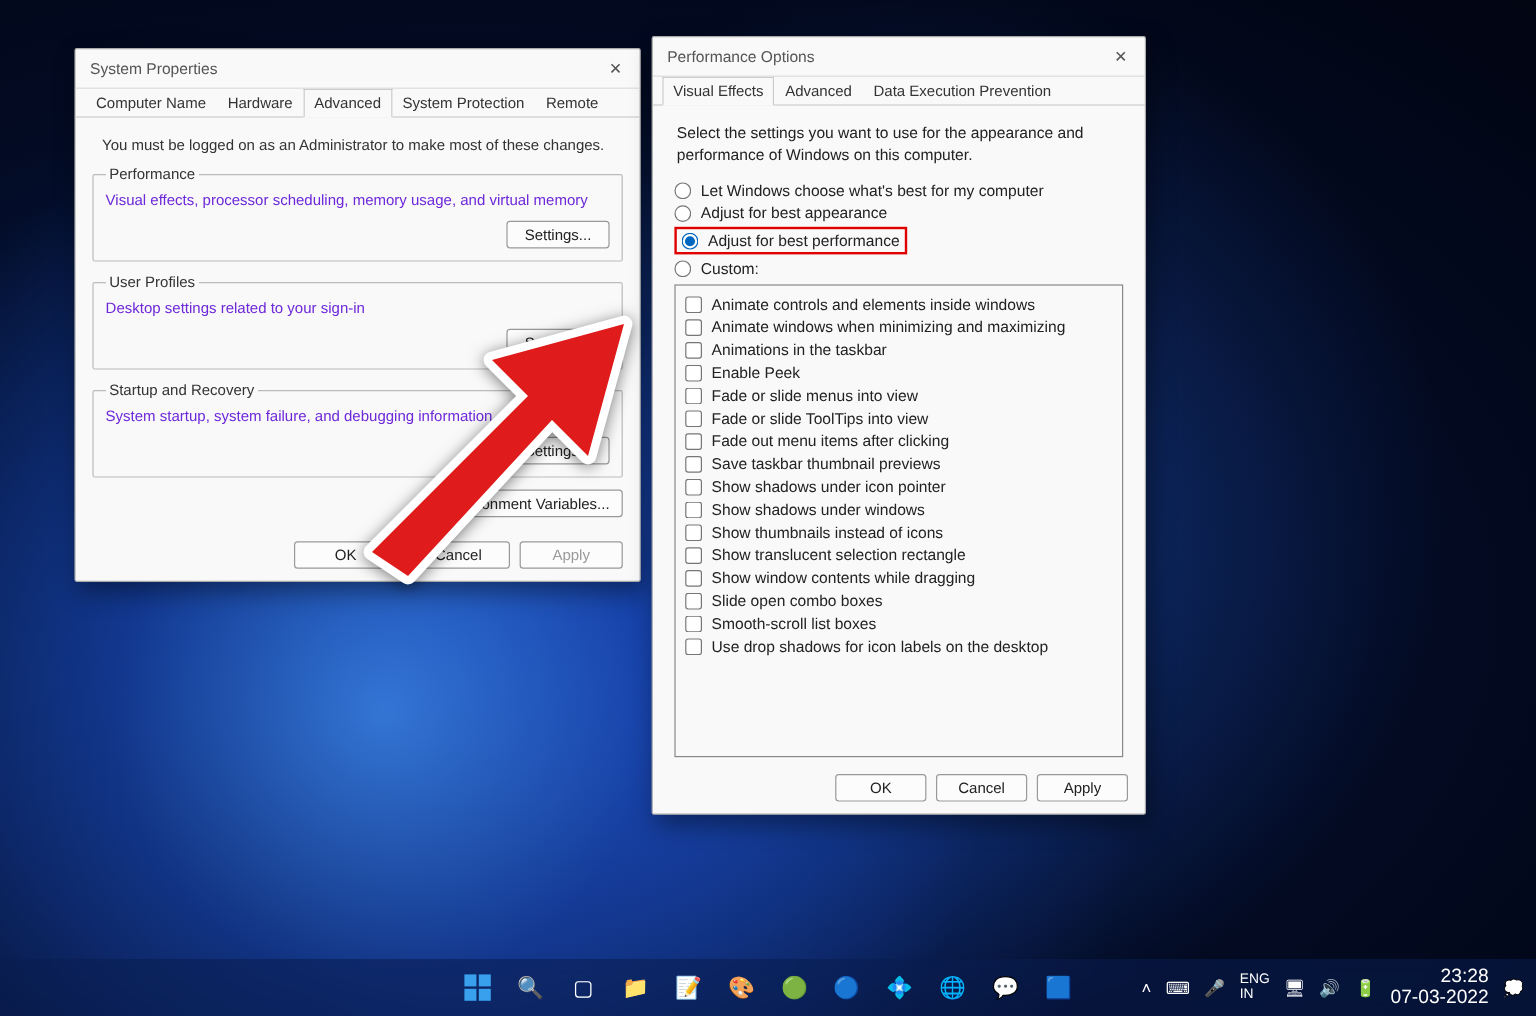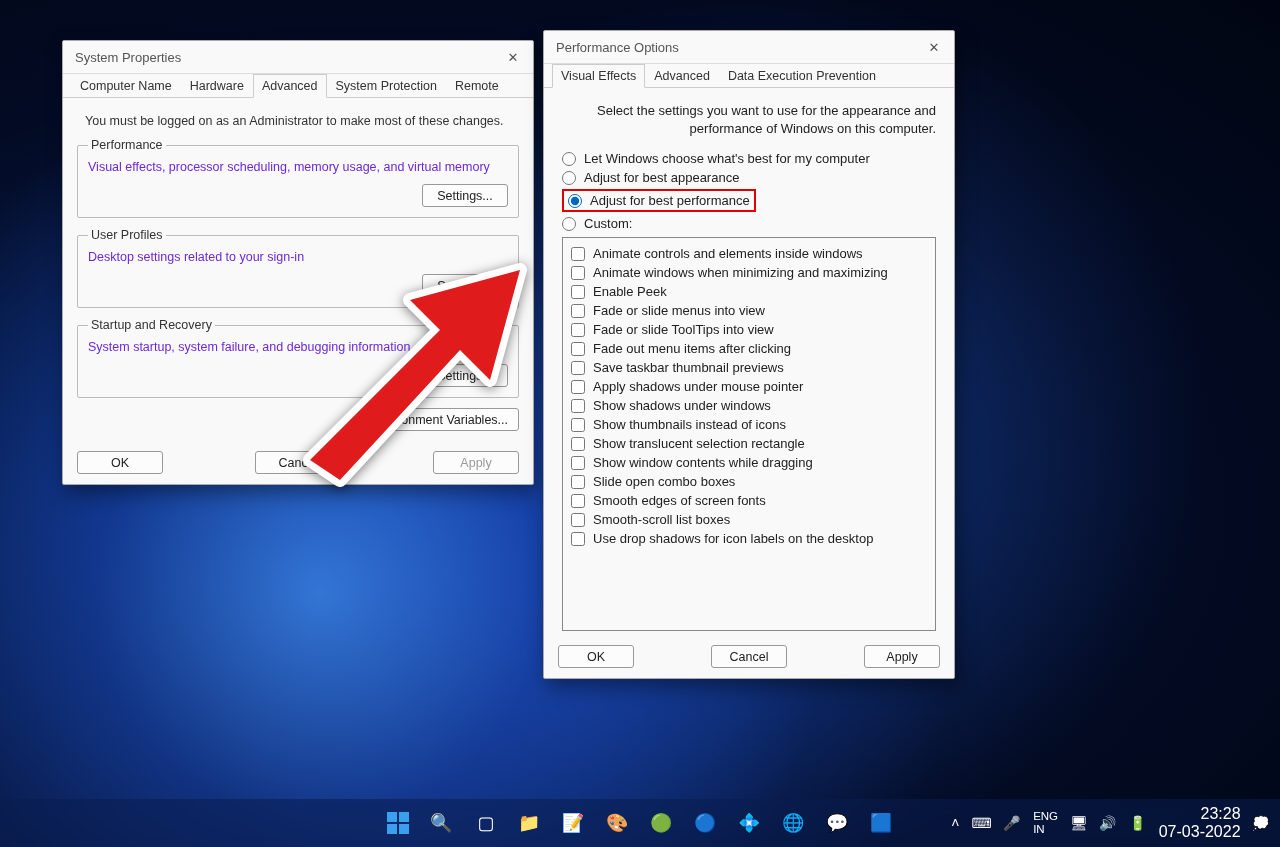--- a/index.html
+++ b/index.html
@@ -40,27 +40,27 @@
   }
   legend { font-size:12.5px; color:#333; padding:0 3px; }
   .group-desc { color:#6d28d9; margin-bottom:10px; }
   .right-btn { text-align:right; }
   .win-btn {
     display:inline-block; min-width:86px; height:23px; line-height:23px;
     border:1px solid #999; background:#fcfcfc; font-size:12.5px; color:#222;
     padding:0 10px; cursor:pointer; border-radius:3px;
   }
   .win-btn:disabled{ color:#9a9a9a; }
-  .footer-btns { display:flex; gap:8px; justify-content:space-between; padding: 10px 14px; }
+  .footer-btns { display:flex; gap:8px; justify-content:flex-end; padding: 10px 14px; }
   .radio-row, .check-row { display:flex; align-items:center; gap:8px; font-size:13px; color:#222; padding:2px 0;}
   input[type=radio]{ width:14px; height:14px; accent-color:#0067c0;}
   input[type=checkbox]{ width:14px; height:14px; }
   .highlight-box { border:2px solid #e00000; padding:2px 4px; margin:2px 0; display:inline-flex; align-items:center; gap:8px;}
   .opts-list { border:1px solid #888; padding:6px 8px 8px 8px; height:394px; overflow:hidden; margin-top:4px; }
-  .perf-desc{ font-size:13px; color:#222; padding:4px 0 12px 2px; line-height:1.35;text-align:right;}
+  .perf-desc{ font-size:13px; color:#222; padding:4px 0 12px 2px; line-height:1.35;}
   
   .annot-arrow{ position:absolute; left:280px; top:240px; width:260px; height:260px; }
   .annot-arrow svg{ filter: drop-shadow(0 2px 6px rgba(0,0,0,0.5)); }
   
   .taskbar{ position:absolute; left:0; right:0; bottom:0; height:48px;
     background: rgba(10,30,80,0.55); backdrop-filter: blur(6px);
     display:flex; align-items:center; justify-content:center; color:#fff; font-size:12px;}
   .tb-center{ display:flex; gap:18px; align-items:center; }
   .tb-icon{ width:26px; height:26px; display:flex; align-items:center; justify-content:center; font-size:18px; cursor:pointer; }
   .tb-right{ position:absolute; right:10px; display:flex; align-items:center; gap:12px; }
@@ -154,65 +154,65 @@
       <label class="check-row">
           <input type="checkbox" style="">
           <span>Animate controls and elements inside windows</span>
         </label>
       <label class="check-row">
           <input type="checkbox" style="">
           <span>Animate windows when minimizing and maximizing</span>
         </label>
       <label class="check-row">
           <input type="checkbox" style="">
+          <span>Animations in the taskbar</span>
+        </label>
+      <label class="check-row">
+          <input type="checkbox" style="">
           <span>Enable Peek</span>
         </label>
       <label class="check-row">
           <input type="checkbox" style="">
           <span>Fade or slide menus into view</span>
         </label>
       <label class="check-row">
           <input type="checkbox" style="">
           <span>Fade or slide ToolTips into view</span>
         </label>
       <label class="check-row">
           <input type="checkbox" style="">
           <span>Fade out menu items after clicking</span>
         </label>
       <label class="check-row">
           <input type="checkbox" style="">
           <span>Save taskbar thumbnail previews</span>
         </label>
       <label class="check-row">
           <input type="checkbox" style="">
-          <span>Apply shadows under mouse pointer</span>
+          <span>Show shadows under icon pointer</span>
         </label>
       <label class="check-row">
           <input type="checkbox" style="">
           <span>Show shadows under windows</span>
         </label>
       <label class="check-row">
           <input type="checkbox" style="">
           <span>Show thumbnails instead of icons</span>
         </label>
       <label class="check-row">
           <input type="checkbox" style="">
           <span>Show translucent selection rectangle</span>
         </label>
       <label class="check-row">
           <input type="checkbox" style="">
           <span>Show window contents while dragging</span>
         </label>
       <label class="check-row">
           <input type="checkbox" style="">
           <span>Slide open combo boxes</span>
-        </label>
-      <label class="check-row">
-          <input type="checkbox" style="">
-          <span>Smooth edges of screen fonts</span>
         </label>
       <label class="check-row">
           <input type="checkbox" style="">
           <span>Smooth-scroll list boxes</span>
         </label>
       <label class="check-row">
           <input type="checkbox" style="">
           <span>Use drop shadows for icon labels on the desktop</span>
         </label>
     </div>

